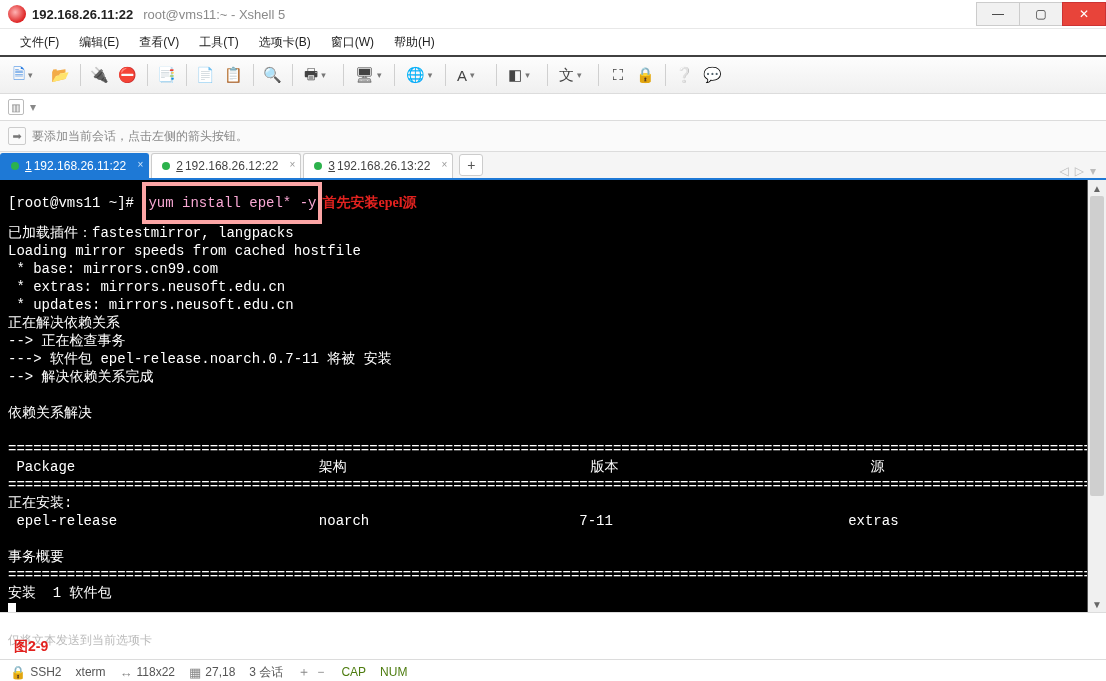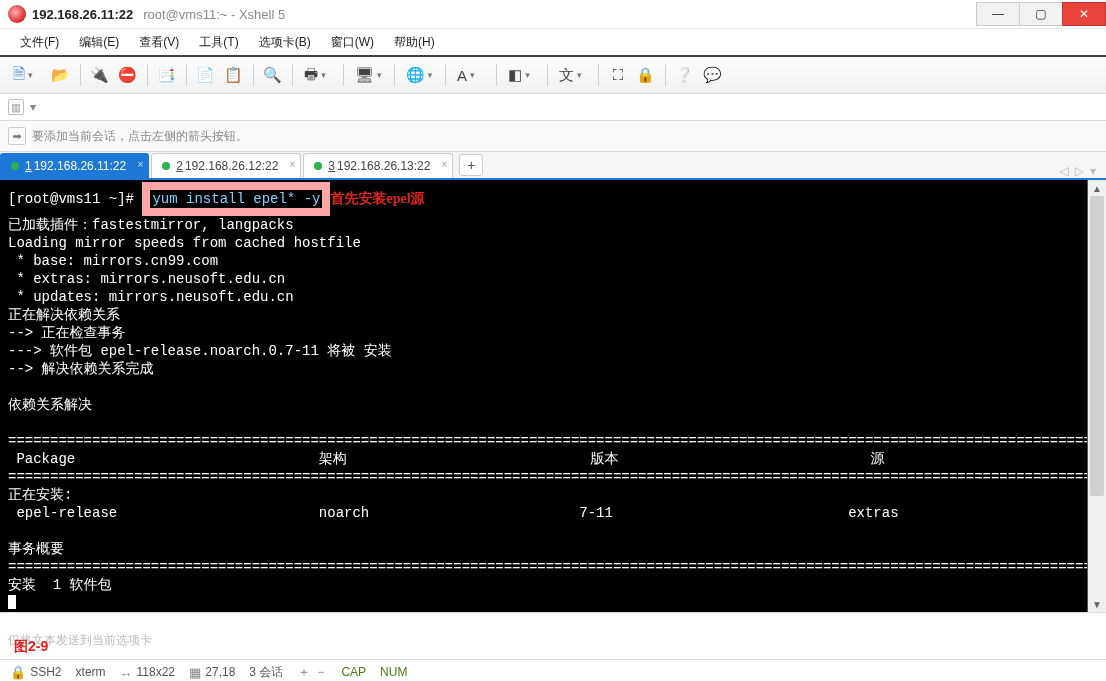--- a/index.html
+++ b/index.html
@@ -37,21 +37,21 @@
   .tab .dot{width:8px;height:8px;border-radius:50%;background:#2cb24c;margin-right:6px}
   .tab .ul{text-decoration:underline;margin-right:2px}
   .tab .x{position:absolute;right:5px;top:5px;font-size:10px;color:#999}
   .tab.active{background:#1e79d6;color:#fff;border-color:#1e79d6}
   .tab.active .x{color:#cfe5fb}
   .addtab{width:22px;height:20px;border:1px solid #ccc;display:flex;align-items:center;justify-content:center;border-radius:3px;margin-left:4px;margin-bottom:2px;font-size:14px;color:#555;background:#fff}
   .tabnav{margin-left:auto;color:#bbb;padding-right:10px;display:flex;gap:6px;align-items:center}
   
   .terminal-wrap{position:relative;background:#000;height:432px;width:1106px;display:flex}
   .terminal{flex:1;color:#fff;font-family:"Consolas","Courier New",monospace;font-size:14px;line-height:18px;white-space:pre;padding:2px 6px 2px 8px;overflow:hidden}
-  .hlbox{display:inline-block;border:8px solid #fca5a5;padding:0 2px;color:#7dd3fc}
+  .hlbox{display:inline-block;border:4px solid #fca5a5;padding:8px 2px;color:#f9a8d4}
   .anno{color:#e2221f;font-weight:700;font-family:"Microsoft YaHei";font-size:14px}
   .vscroll{width:18px;background:#f0f0f0;display:flex;flex-direction:column;border-left:1px solid #555}
   .vscroll .arr{height:16px;display:flex;align-items:center;justify-content:center;font-size:10px;color:#666}
   .vscroll .track{flex:1;position:relative}
   .vscroll .thumb{position:absolute;left:2px;right:2px;top:0;height:300px;background:#cfcfcf;border-radius:2px}
   
   .sendstrip{height:26px;display:flex;align-items:flex-end;border-top:1px solid #dcdcdc;padding:10px 8px;color:#bbb;background:#fff;position:relative}
   .figlabel{position:absolute;left:14px;bottom:3px;color:#e2221f;font-weight:700;font-size:14px}
   .statusbar{height:24px;display:flex;align-items:center;border-top:1px solid #dcdcdc;padding:0 10px;background:#fff;color:#444;gap:14px;font-size:12px}
   .statusbar .conn{flex:1}

